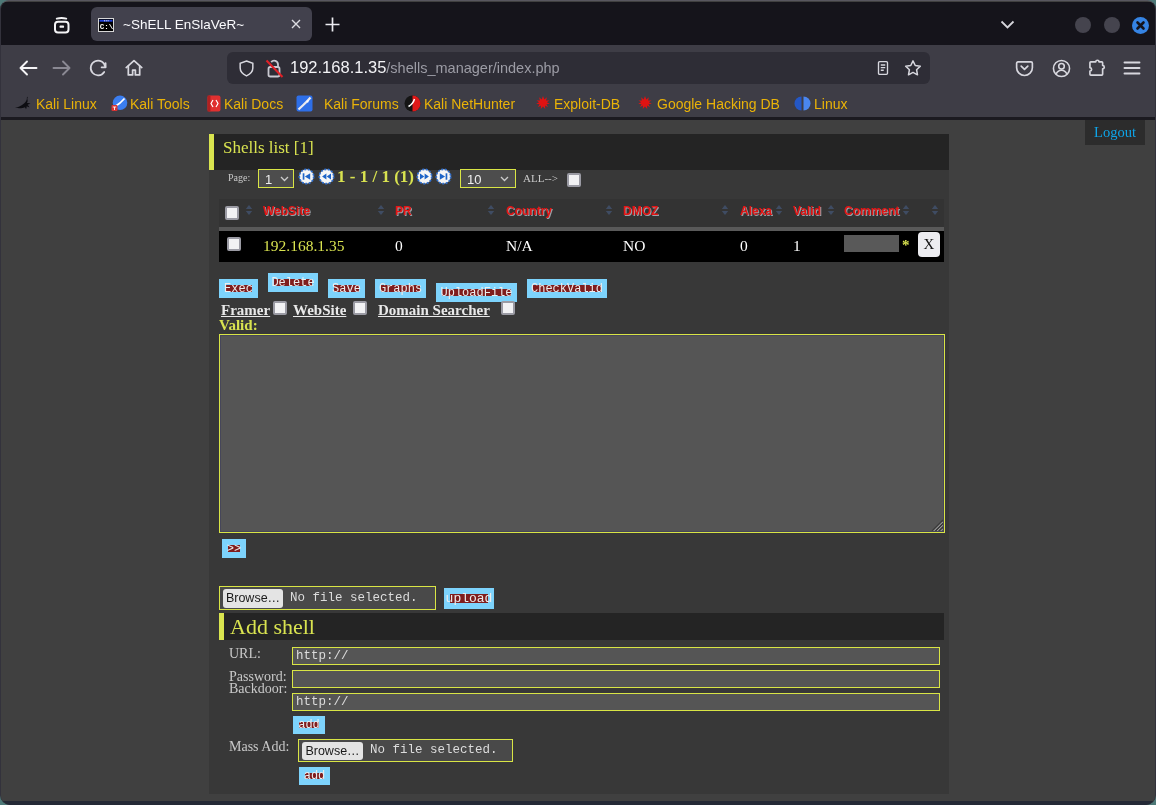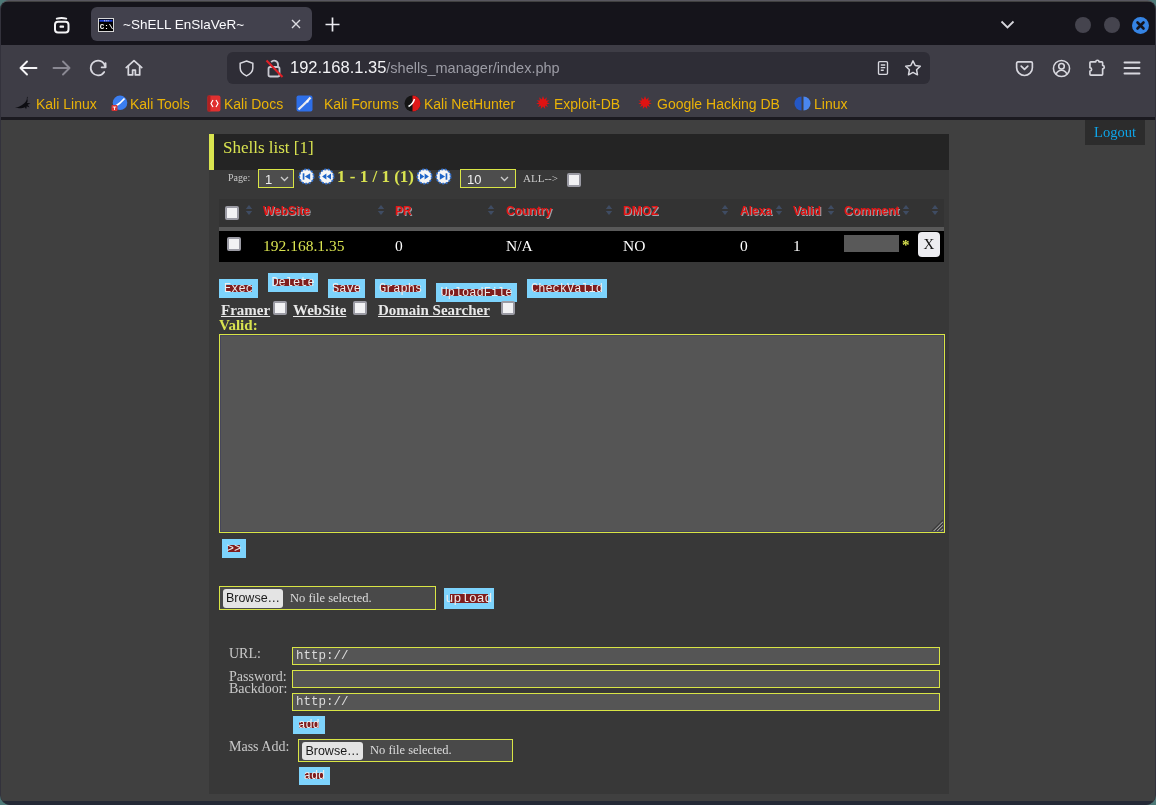--- a/index.html
+++ b/index.html
@@ -16,21 +16,21 @@
 #urltext span{color:#9c9ca5;font-size:14.5px}
 #bookbar{position:absolute;left:0;top:89px;width:1156px;height:27px;background:#3e3d46}
 .bk{position:absolute;top:6px;font-size:14px;color:#eab308;white-space:nowrap}
 .bki{position:absolute;top:5px}
 
 #content{position:absolute;left:0;top:116px;width:1156px;height:684px;background:#404040;font-family:"Liberation Serif",serif}
 #container{position:absolute;left:208px;top:17px;width:740px;height:660px;background:#383838}
 .secbar{position:absolute;left:0;background:#242424;border-left:5px solid #d9e44f;color:#d9e350;font-size:22px}
 .yg{color:#d9e350 !important}
 .grey{color:#c9c9c9}
-.mono{font-family:Liberation Serif, serif}
+.mono{font-family:Liberation Mono, monospace}
 .cb{position:absolute;width:14px;height:14px;background:#f2f2f4;border:2px solid #9b9ba4;border-radius:2px}
 .btn{position:absolute;background:#7f1d1d;border:6px solid #7dd3fc;color:#ededed;font:12px "Liberation Mono",monospace;display:flex;align-items:center;justify-content:center}
 .inp{position:absolute;background:#555;border:1px solid #d9e545;color:#dcdcdc;font:12.5px "Liberation Mono",monospace;line-height:16px;padding-left:3px}
 .hdr{position:absolute;top:5px;font:bold 12px "Liberation Sans",sans-serif;color:#e41414;text-shadow:1px 1px 0 #9aa0a6}
 .sort{position:absolute;top:6px}
 .rowtxt{position:absolute;top:3px;font-size:15.5px;color:#fff}
 .lnk{font-weight:bold;font-size:15px;color:#e9e9e9;text-decoration:underline;position:absolute}
 #bottombar{position:absolute;left:0;top:800px;width:1156px;height:5px;background:#242936;border-radius:0 0 10px 10px}
 </style></head>
 <body>
@@ -281,20 +281,21 @@
           <path d="M12 2.7L2.7 12M12 6.2L6.2 12M12 9.7L9.7 12" stroke="#ababab" stroke-width="1"></path>
         </svg>
       </div>
 <div class="btn" style="left:221px;top:422px;width:24px;height:19px">&gt;&gt;</div>
 
 <div class="abs" style="left:218px;top:469px;width:217px;height:24px;background:#494949;border:1px solid #d9e545"></div>
 <div class="abs" style="left:222px;top:472px;width:60px;height:19px;background:#e4e4e4;border-radius:3px;color:#1a1a1a;font-size:12.5px;font-family:'Liberation Sans',sans-serif;text-align:center;line-height:19px">Browse…</div>
 <div class="abs mono" style="left:289px;top:474px;font-size:12.5px;color:#dcdcdc">No file selected.</div>
 <div class="btn" style="left:443px;top:471px;width:50px;height:21px;font-size:13px">upload</div>
 
+<div class="secbar" style="left:218px;top:496px;width:725px;height:27px;line-height:27px;padding-left:6px;font-size:22px">Add shell</div>
 <div class="abs grey" style="left:228px;top:529px;font-size:14px">URL:</div>
 <div class="inp" style="left:291px;top:530px;width:648px;height:18px">http://</div>
 <div class="abs grey" style="left:228px;top:552px;font-size:14px">Password:</div>
 <div class="inp" style="left:291px;top:553px;width:648px;height:18px"></div>
 <div class="abs grey" style="left:228px;top:564px;font-size:14px">Backdoor:</div>
 <div class="inp" style="left:291px;top:576px;width:648px;height:18px">http://</div>
 <div class="btn" style="left:292px;top:599px;width:32px;height:18px">add</div>
 <div class="abs grey" style="left:228px;top:622px;font-size:14px">Mass Add:</div>
 <div class="abs" style="left:297px;top:622px;width:215px;height:23px;background:#494949;border:1px solid #d9e545"></div>
 <div class="abs" style="left:301px;top:625px;width:61px;height:18px;background:#e4e4e4;border-radius:3px;color:#1a1a1a;font-size:12.5px;font-family:'Liberation Sans',sans-serif;text-align:center;line-height:18px">Browse…</div>

